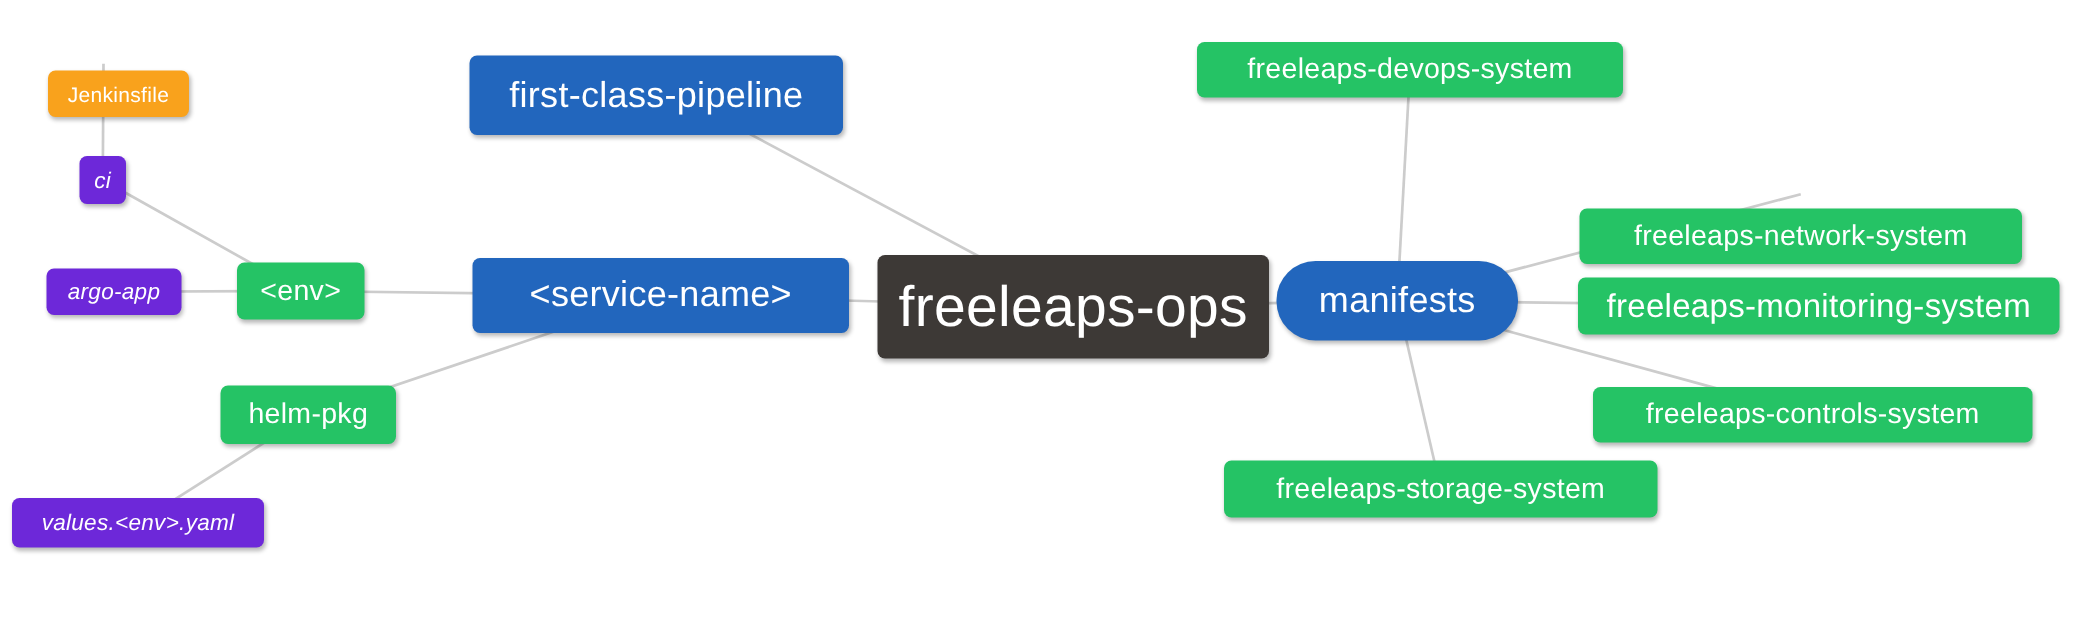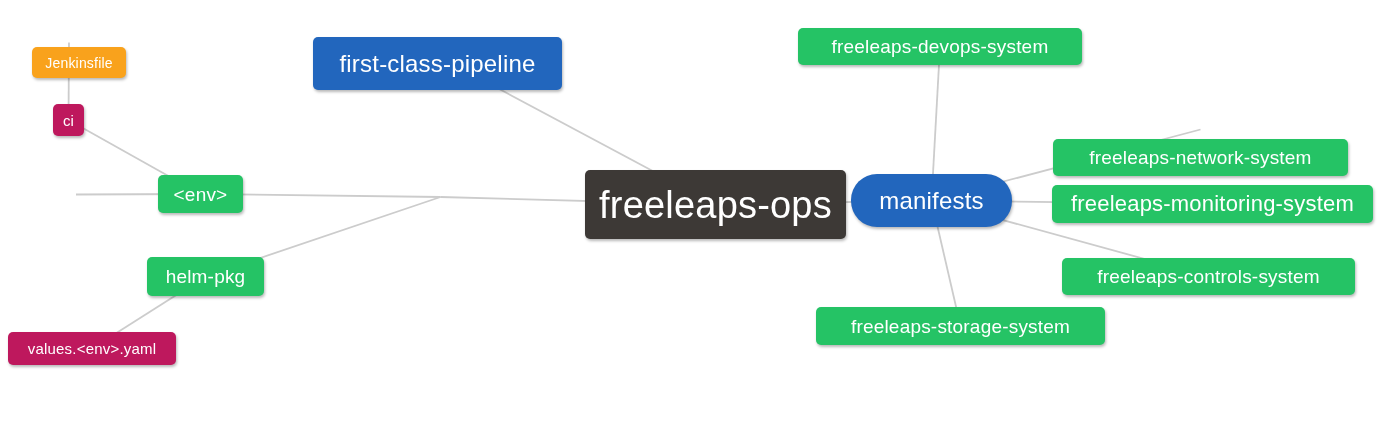--- a/index.html
+++ b/index.html
@@ -33,21 +33,21 @@
     color: #ffffff;
     white-space: nowrap;
     box-shadow: 1px 2px 3px rgba(0,0,0,0.28);
     cursor: pointer;
     line-height: 1;
     letter-spacing: 0.2px;
   }
   .node.blue   { background: #2266BD; }
   .node.green  { background: #25C365; text-align: center; }
   .node.orange { background: #F9A21C; }
-  .node.red    { background: #be185d; }
+  .node.red    { background: #6d28d9; font-style: italic; }
   .node.dark   { background: #3D3936; }
 </style>
 </head>
 <body>
 
 <div class="canvas">
   <svg class="edges-layer" viewBox="0 0 1390 421" xmlns="http://www.w3.org/2000/svg">
       <line x1="69" y1="42.5" x2="68.5" y2="120" stroke="#CCCCCC" stroke-width="1.8"></line>
       <line x1="68.5" y1="120" x2="200.5" y2="194" stroke="#CCCCCC" stroke-width="1.8"></line>
       <line x1="76" y1="194.5" x2="200.5" y2="194" stroke="#CCCCCC" stroke-width="1.8"></line>
@@ -59,24 +59,26 @@
       <line x1="715.5" y1="204.5" x2="931.5" y2="200.5" stroke="#CCCCCC" stroke-width="1.8"></line>
       <line x1="931.5" y1="200.5" x2="940" y2="46.5" stroke="#CCCCCC" stroke-width="1.8"></line>
       <line x1="931.5" y1="200.5" x2="1200.5" y2="129.5" stroke="#CCCCCC" stroke-width="1.8"></line>
       <line x1="931.5" y1="200.5" x2="1212.5" y2="204" stroke="#CCCCCC" stroke-width="1.8"></line>
       <line x1="931.5" y1="200.5" x2="1208.5" y2="276.5" stroke="#CCCCCC" stroke-width="1.8"></line>
       <line x1="931.5" y1="200.5" x2="960.5" y2="326" stroke="#CCCCCC" stroke-width="1.8"></line>
     </svg>
 
 <div class="node orange" style="left: 32px; top: 27px; width: 94px; height: 31px; font-size: 14px; margin-top: 20px;">Jenkinsfile</div>
     <div class="node red" style="left: 53px; top: 104px; width: 31px; height: 32px; font-size: 15px;">ci</div>
+    <div class="node red" style="left: 31px; top: 179px; width: 90px; height: 31px; font-size: 15px;">argo-app</div>
     <div class="node green" style="left: 158px; top: 175px; width: 85px; height: 38px; font-size: 19px;">&lt;env&gt;</div>
     <div class="node red" style="left: 8px; top: 332px; width: 168px; height: 33px; font-size: 15px;">values.&lt;env&gt;.yaml</div>
     <div class="node green" style="left: 147px; top: 257px; width: 117px; height: 39px; font-size: 19px;">helm-pkg</div>
     <div class="node blue" style="left: 313px; top: 37px; width: 249px; height: 53px; font-size: 24px;">first-class-pipeline</div>
+    <div class="node blue" style="left: 315px; top: 172px; width: 251px; height: 50px; font-size: 24px;">&lt;service-name&gt;</div>
     <div class="node dark" style="left: 585px; top: 170px; width: 261px; height: 69px; font-size: 38px;">freeleaps-ops</div>
     <div class="node blue" style="left: 851px; top: 174px; width: 161px; height: 53px; font-size: 24px; border-radius: 26px;">manifests</div>
     <div class="node green" style="left: 798px; top: 28px; width: 284px; height: 37px; font-size: 19px;">freeleaps-devops-system</div>
     <div class="node green" style="left: 1053px; top: 111px; width: 295px; height: 37px; font-size: 19px; margin-top: 28px;">freeleaps-network-system</div>
     <div class="node green" style="left: 1052px; top: 185px; width: 321px; height: 38px; font-size: 22px;">freeleaps-monitoring-system</div>
     <div class="node green" style="left: 1062px; top: 258px; width: 293px; height: 37px; font-size: 19px;">freeleaps-controls-system</div>
     <div class="node green" style="left: 816px; top: 307px; width: 289px; height: 38px; font-size: 19px;">freeleaps-storage-system</div>
   </div>
 
 </body></html>

